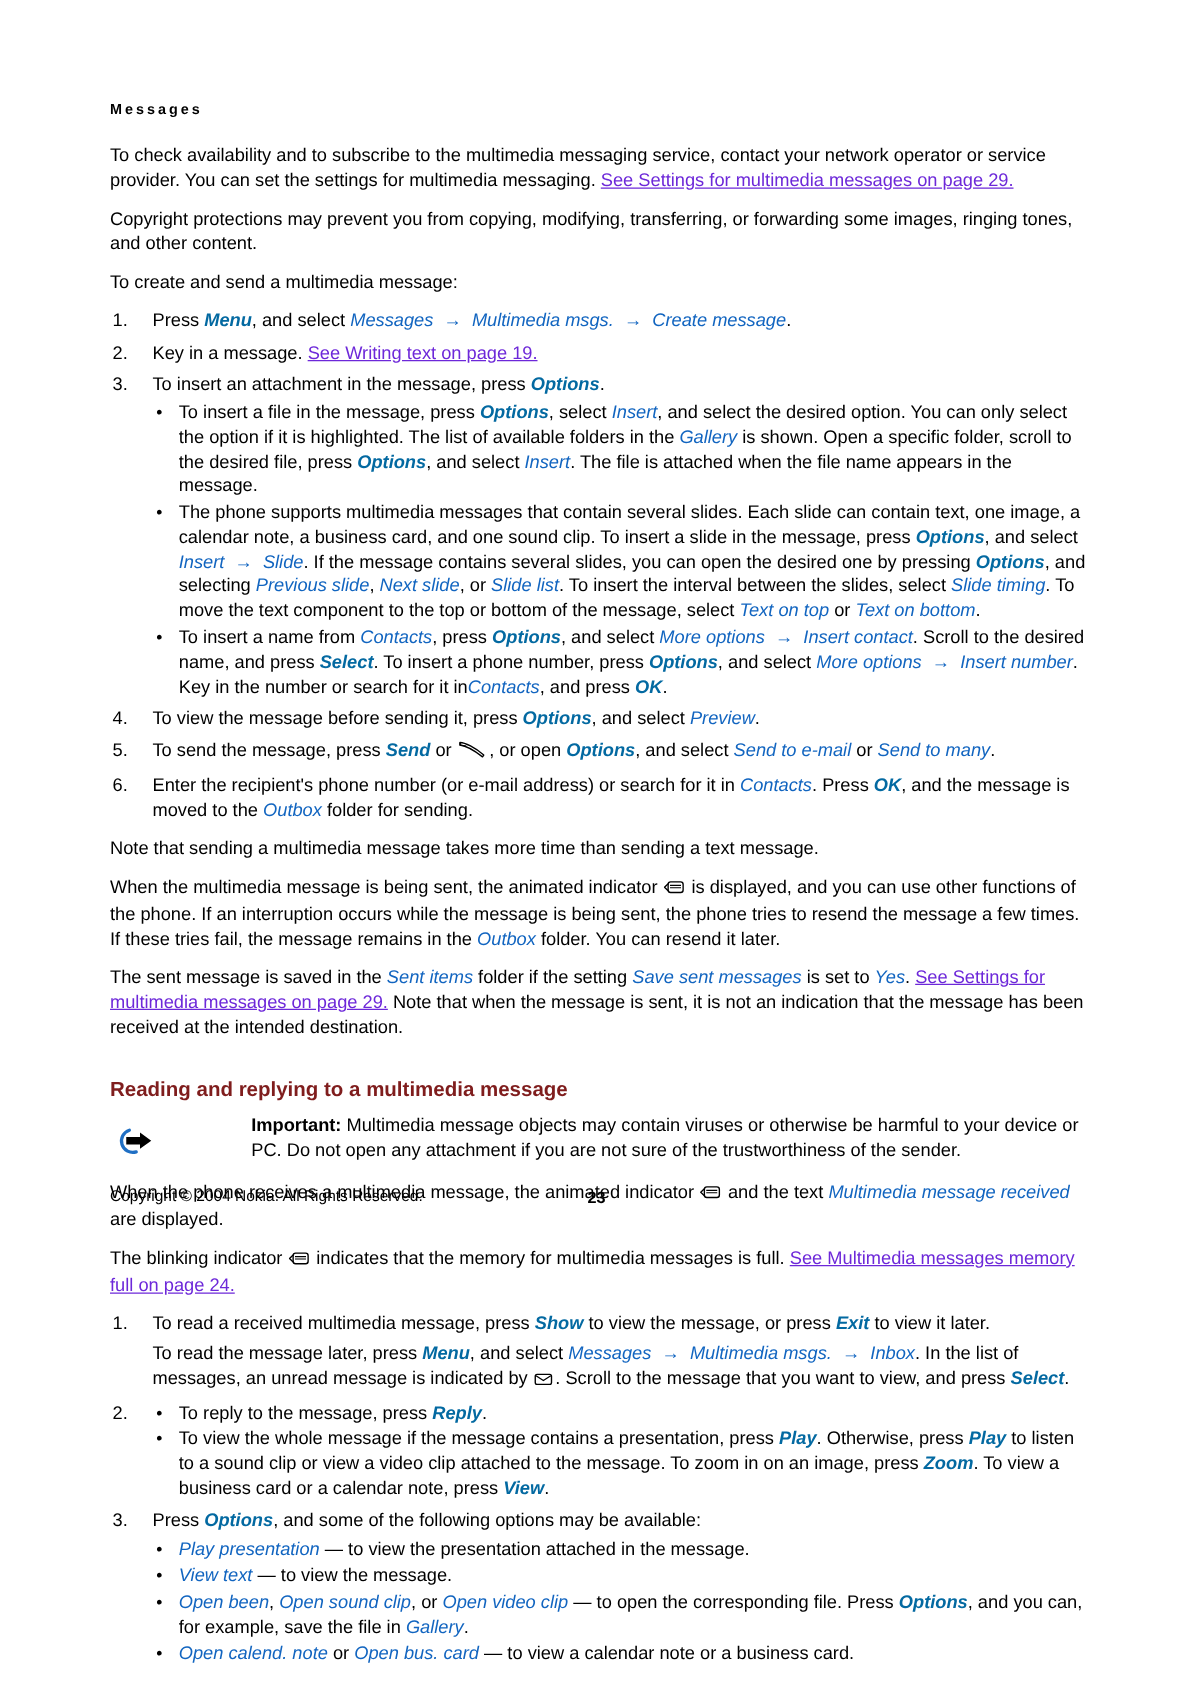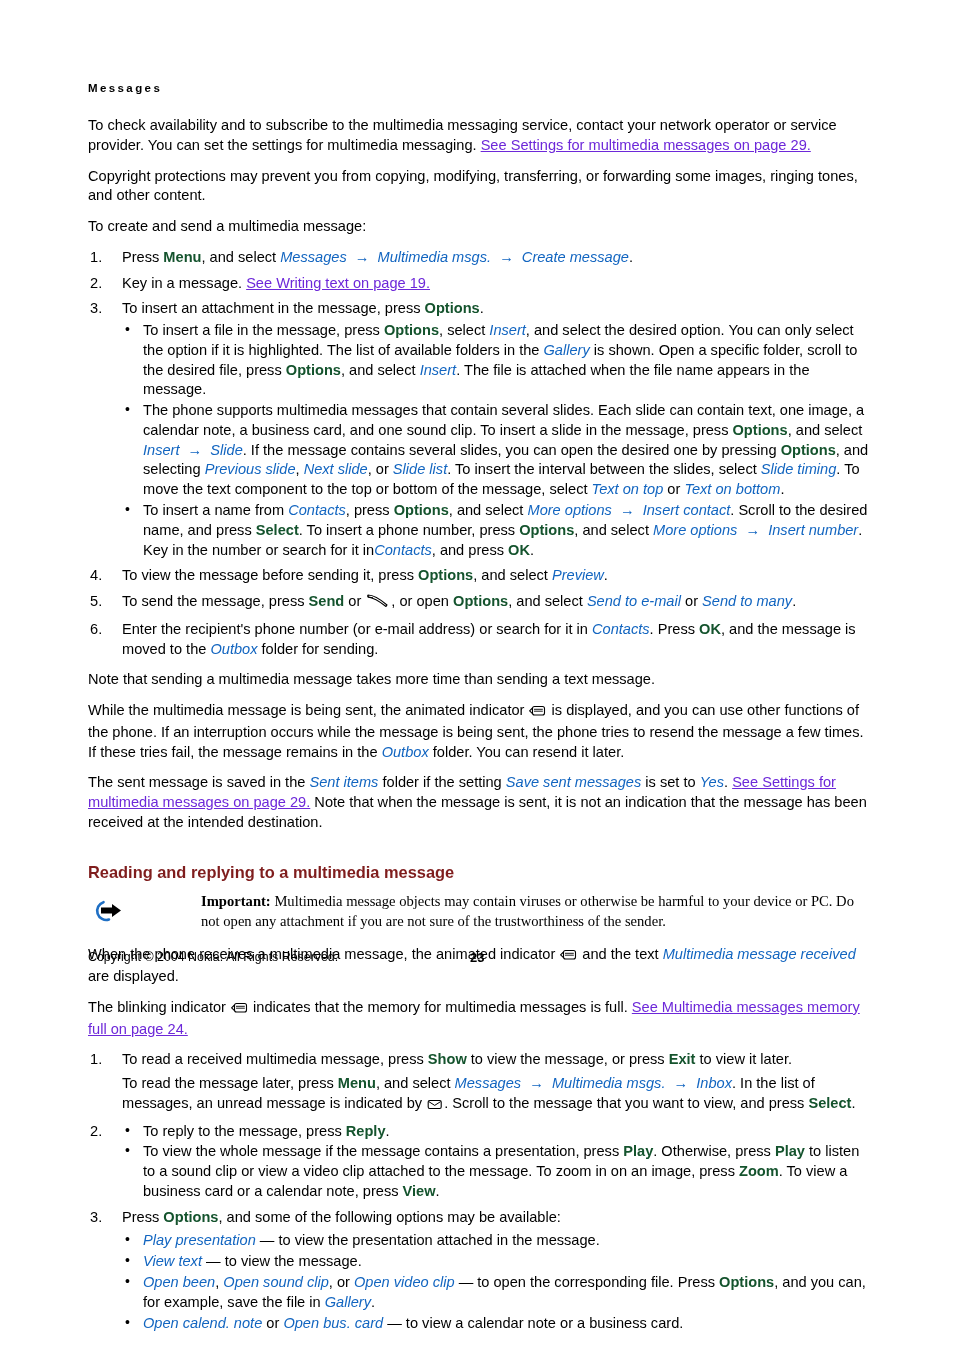--- a/index.html
+++ b/index.html
@@ -29,21 +29,21 @@
     letter-spacing: 2.4px;
     color: #000;
     margin: 0 0 22px 0;
   }
   p.para {
     font-size: 14.6px;
     line-height: 1.355;
     margin: 0 0 11px 0;
     text-align: left;
   }
-  .b { font-weight: bold; color: #14532d; }
+  .b { font-weight: bold; color: #0369a1; font-style: italic; }
   .i { font-style: italic; color: #1265c0; }
   .lnk {
     color: #6d28d9;
     text-decoration: underline;
     cursor: pointer;
   }
   .arrow { color: #1265c0; font-style: normal; }
   ol.steps {
     list-style: none;
     margin: 0;
@@ -93,23 +93,22 @@
     line-height: 1.355;
   }
   h2.sect {
     font-size: 16.4px;
     font-weight: bold;
     margin: 30px 0 10px 0;
     color: #7f1d1d;
   }
   .important-row {
     display: flex;
-    align-items: center;
+    align-items: flex-end;
     margin: 0 0 14px 0;
-    font-family: Liberation Serif, serif;
   }
   .important-icon {
     width: 46px;
     flex: 0 0 46px;
     padding-top: 3px;
   }
   .important-body {
     flex: 1;
     font-size: 14.6px;
     line-height: 1.355;
@@ -185,21 +184,21 @@
           </svg></span><span>, or open </span><span class="b">Options</span><span>, and select </span><span class="i">Send to e-mail</span><span> or </span><span class="i">Send to many</span><span>.</span>
     </li>
 
     <li>
       <span>Enter the recipient's phone number (or e-mail address) or search for it in </span><span class="i">Contacts</span><span>. Press </span><span class="b">OK</span><span>, and the message is moved to the </span><span class="i">Outbox</span><span> folder for sending.</span>
     </li>
   </ol>
 
   <p class="para" style="margin-top:11px">Note that sending a multimedia message takes more time than sending a text message.</p>
 
-  <p class="para"><span>While the multimedia message is being sent, the animated indicator </span><span class="gl"><svg width="17" height="12" viewBox="0 0 17 12">
+  <p class="para"><span>When the multimedia message is being sent, the animated indicator </span><span class="gl"><svg width="17" height="12" viewBox="0 0 17 12">
           <rect x="3.5" y="1.5" width="12" height="8.5" rx="2" ry="2" fill="#fff" stroke="#000" stroke-width="1.1"></rect>
           <path d="M5 4.3 L13.8 4.3 M5 6.2 L13.8 6.2" stroke="#000" stroke-width="0.9"></path>
           <path d="M3.5 3 L0.6 5.8 L3.5 8.6" fill="none" stroke="#000" stroke-width="1.1" stroke-linejoin="round"></path>
         </svg></span><span> is displayed, and you can use other functions of the phone. If an interruption occurs while the message is being sent, the phone tries to resend the message a few times. If these tries fail, the message remains in the </span><span class="i">Outbox</span><span> folder. You can resend it later.</span></p>
 
   <p class="para"><span>The sent message is saved in the </span><span class="i">Sent items</span><span> folder if the setting </span><span class="i">Save sent messages</span><span> is set to </span><span class="i">Yes</span><span>. </span><span class="lnk">See Settings for multimedia messages on page 29.</span><span> Note that when the message is sent, it is not an indication that the message has been received at the intended destination.</span></p>
 
   <h2 class="sect">Reading and replying to a multimedia message</h2>
 
   <div class="important-row">

